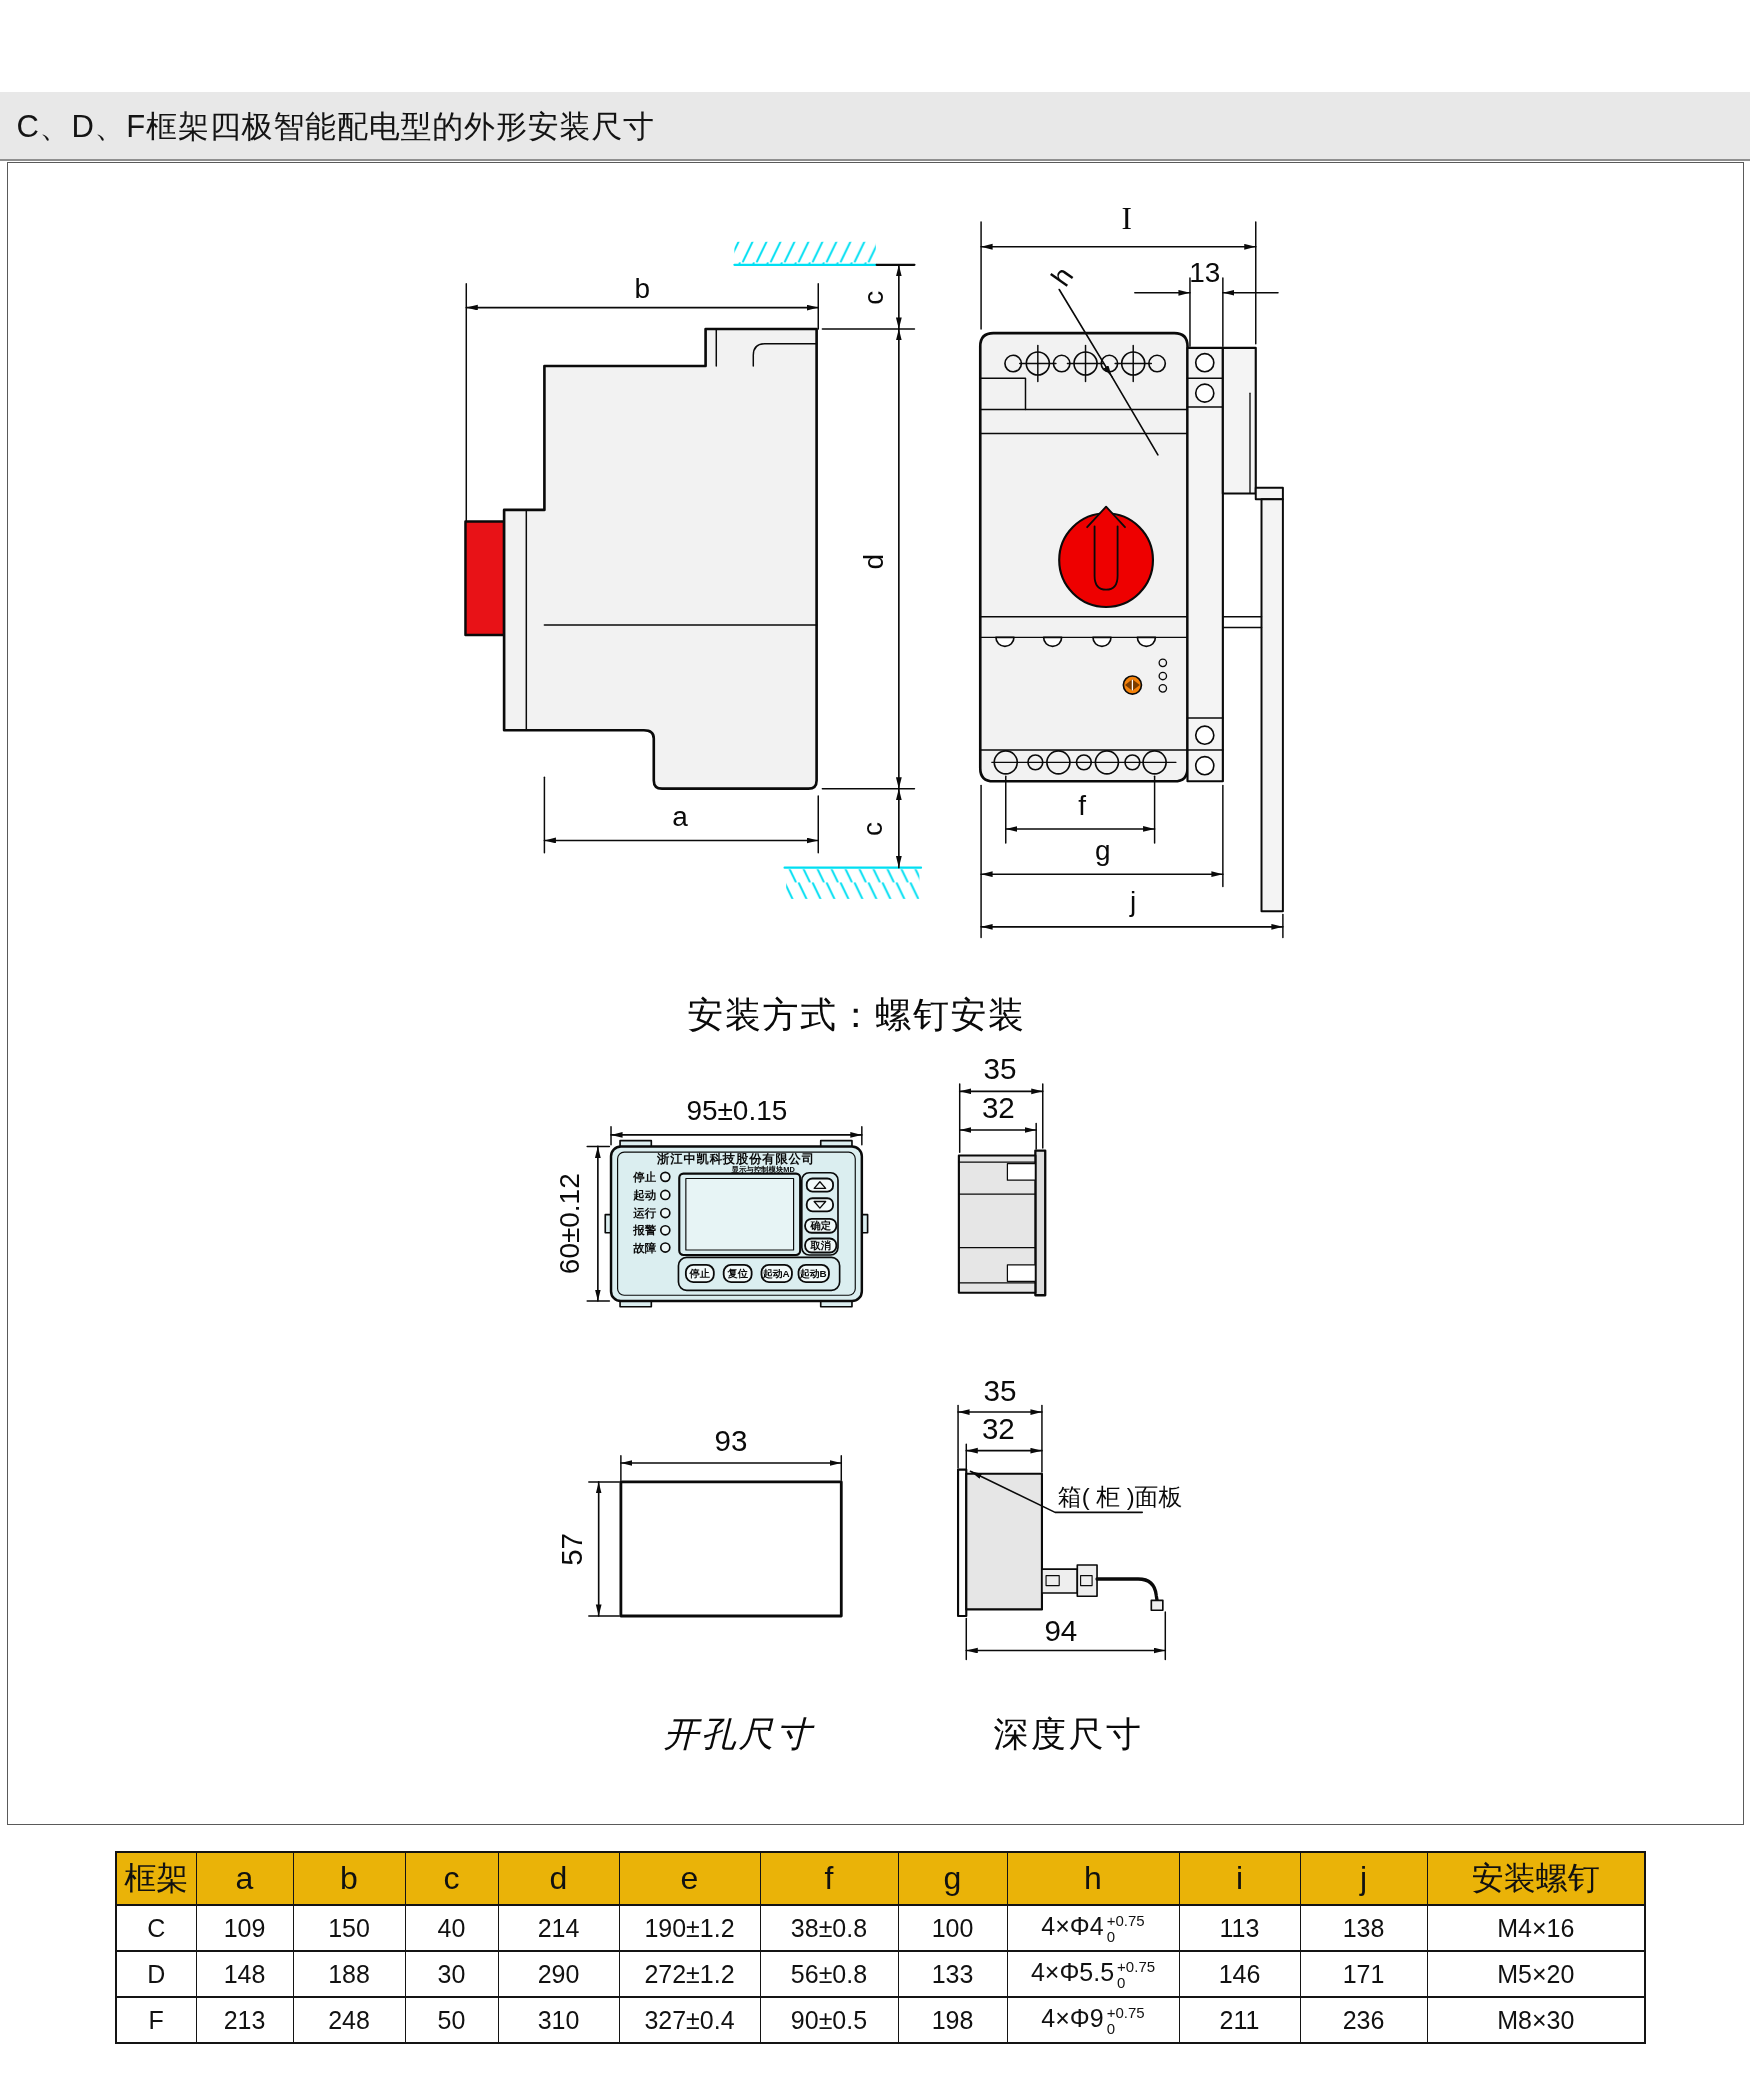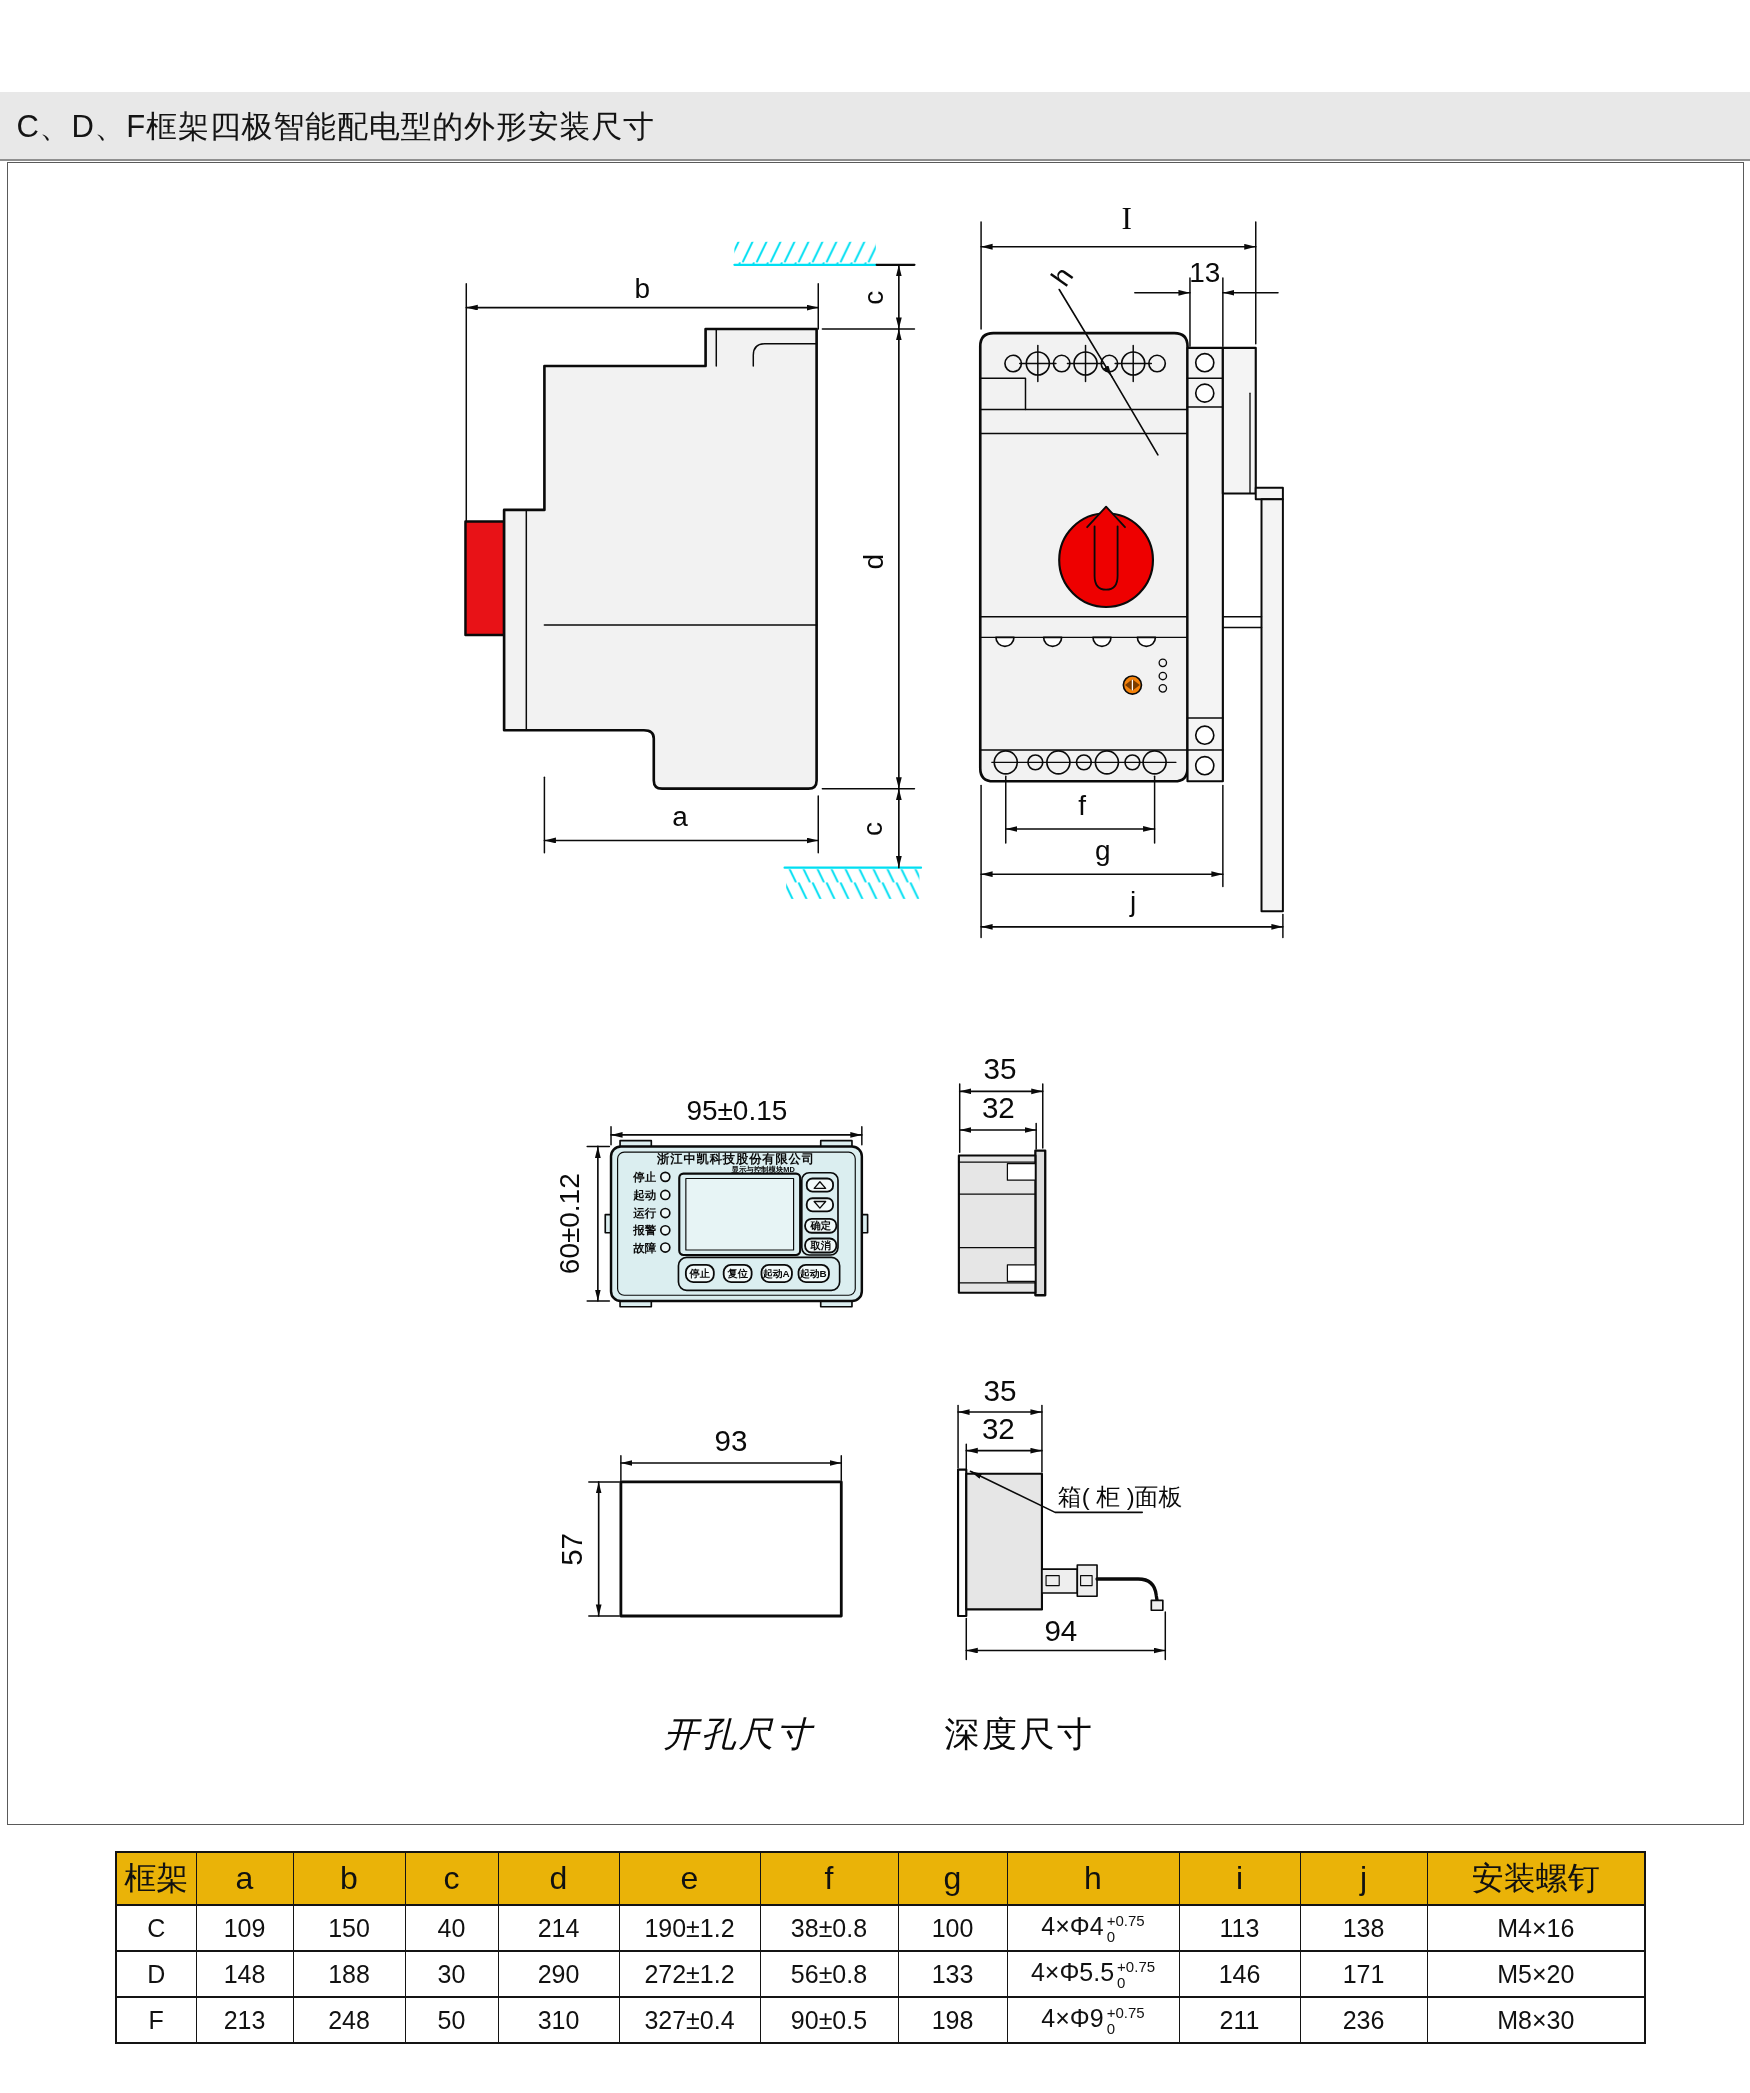--- a/index.html
+++ b/index.html
@@ -32,24 +32,25 @@
 
 <div id="page">
 
 
   <div id="section-band" class="abs">
     <span>C、D、F框架四极智能配电型的外形安装尺寸</span>
   </div>
 
   <div id="drawing-box" class="abs"></div>
 
+  <div class="abs big-label" style="left:610px;top:991px;width:493px;">安装方式：螺钉安装</div>
 
   <div class="abs mid-label" style="left:574px;top:1711px;width:329px;font-style:italic;">开孔尺寸</div>
 
-  <div class="abs mid-label" style="left:855px;top:1711px;width:329px;">深度尺寸</div>
+  <div class="abs mid-label" style="left:904px;top:1711px;width:329px;">深度尺寸</div>
 
   <svg id="drawing-svg" class="abs" width="1750" height="2093" viewBox="0 0 2128 2545">
     <defs>
       <marker id="ah" markerWidth="15" markerHeight="8" refX="14" refY="3.5" orient="auto-start-reverse" markerUnits="userSpaceOnUse">
         <path d="M0 0 L14 3.5 L0 7 Z" fill="#0a0a0a"></path>
       </marker>
       <pattern id="hatchA" width="17" height="29" patternUnits="userSpaceOnUse">
         <line x1="2" y1="29" x2="16" y2="0" stroke="#00dff2" stroke-width="2.4"></line>
       </pattern>
       <pattern id="hatchB" width="17" height="29" patternUnits="userSpaceOnUse">

